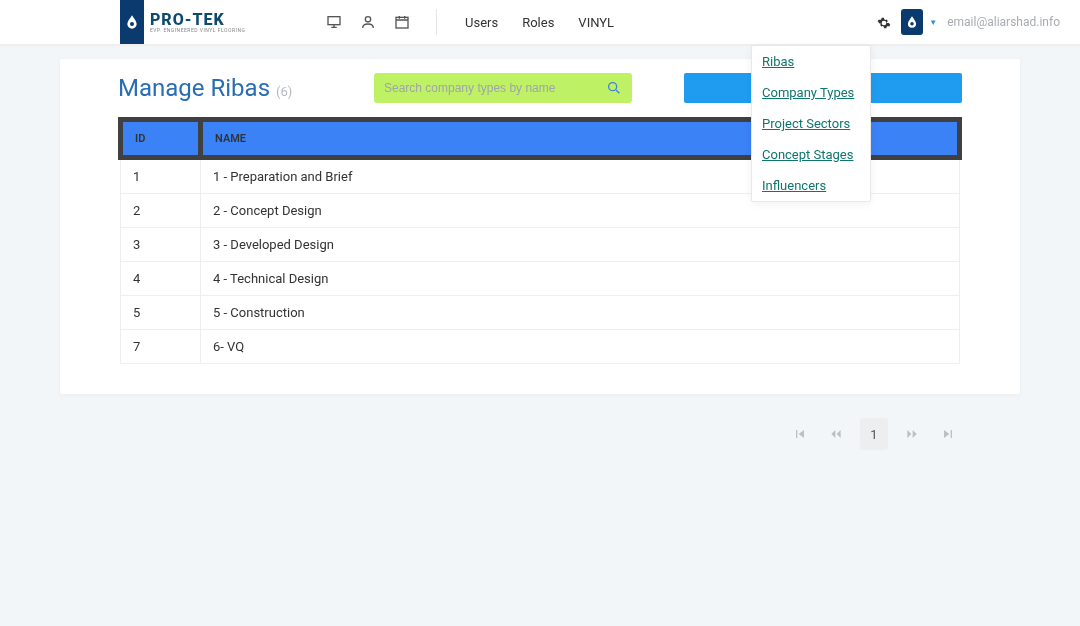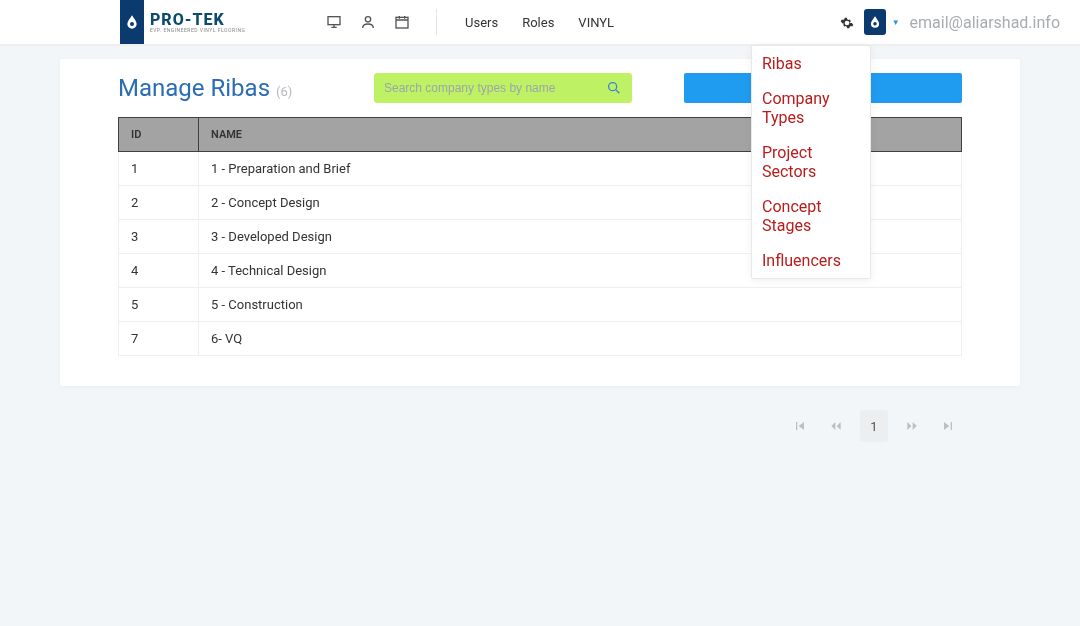--- a/index.html
+++ b/index.html
@@ -55,39 +55,40 @@
   .spacer { flex:1; }
   .right-side { display:flex; align-items:center; gap:10px; position:relative; }
   .gear { width:14px; height:14px; color:#333; cursor:pointer; }
   .avatar-badge {
     width:22px; height:26px;
     background:#0b3a6f;
     border-radius:3px;
     display:flex; align-items:center; justify-content:center;
   }
   .caret { color:#2a90e9; font-size:8px; margin-left:-4px; }
-  .email { font-size:16px; color:#a8acb1; }
+  .email { font-size:12px; color:#a8acb1; }
 
   
   .dropdown {
     position:absolute;
     top: 36px;
     right: 189px;
     width: 120px;
     background:#fff;
     border:1px solid #e8e8e8;
     border-radius:2px;
     box-shadow: 0 2px 8px rgba(0,0,0,0.06);
     z-index: 20;
   }
   .dropdown div {
     padding: 8px 10px;
-    font-size:16px;
-    color:#b91c1c;
+    font-size:13px;
+    color:#0f766e;
     cursor:pointer;
+    text-decoration:underline;
   }
 
   
   .card {
     margin: 14px 60px 0 60px;
     background:#fff;
     border-radius:2px;
     padding: 14px 0 30px 0;
     box-shadow: 0 1px 4px rgba(0,0,0,0.04);
   }
@@ -124,27 +125,27 @@
   }
 
   
   table {
     width: calc(100% - 116px);
     margin: 0 58px;
     border-collapse: collapse;
     font-size:13px;
   }
   thead th {
-    background:#a3a3a3;
+    background:#3b82f6;
     text-align:left;
     font-weight:600;
     font-size:11px;
     color:#333;
     padding: 10px 12px;
-    border:1px solid #404040;
+    border:5px solid #404040;
   }
   tbody td {
     padding: 9px 12px;
     border:1px solid #eceef0;
     color:#333;
   }
   th.id-col, td.id-col { width:80px; }
 
   
   .pager {

